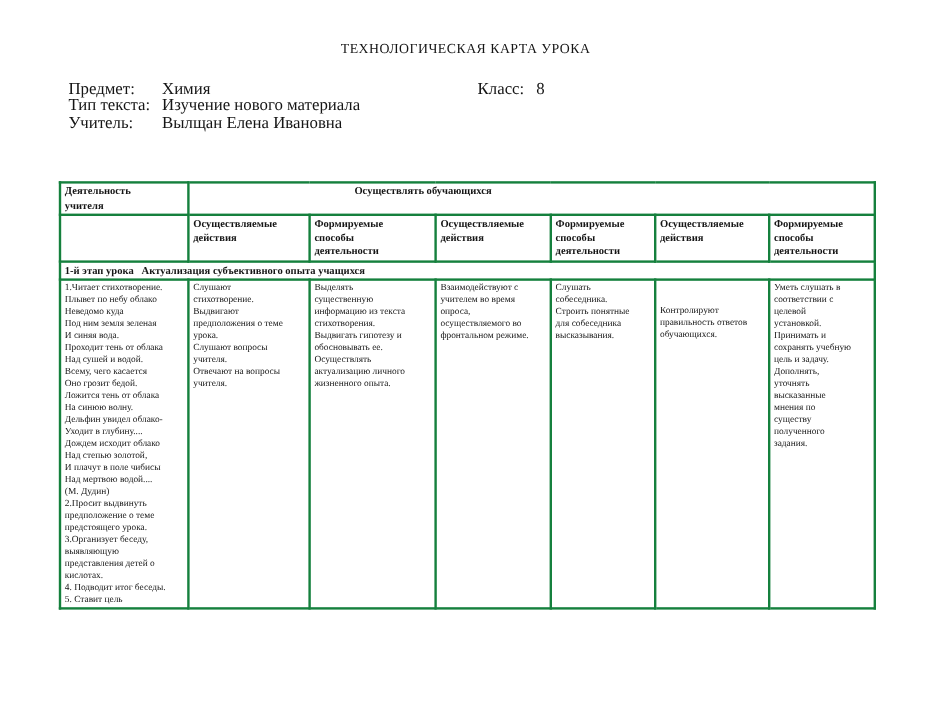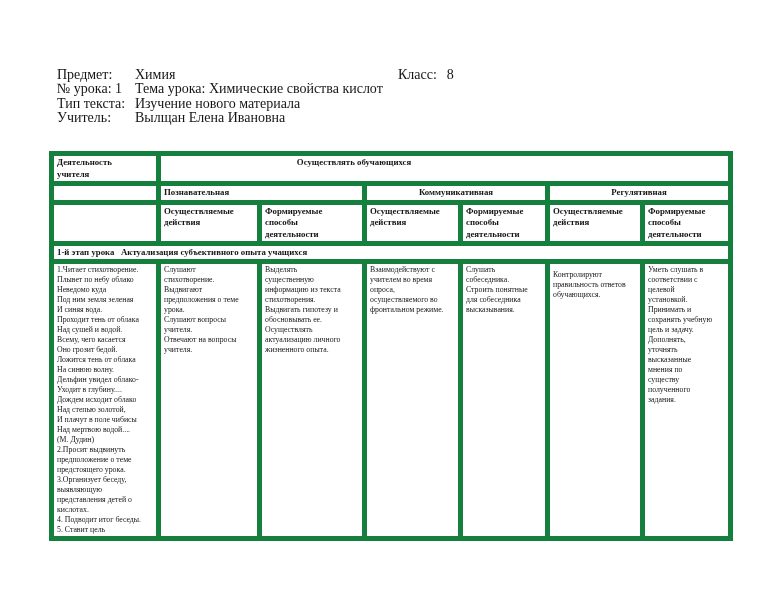--- a/index.html
+++ b/index.html
@@ -22,53 +22,51 @@
   .meta-row { position:relative; white-space:nowrap; }
   .meta-label { display:inline-block; width:78px; }
   .class-group { position:absolute; left:341px; top:0; }
   .class-value { margin-left:10px; }
 
   table.lesson-table {
     position:absolute; left:49px; top:151px; width:679px;
     border-collapse:collapse; table-layout:fixed;
   }
   td {
-    border:5px solid #15803d; vertical-align:top;
+    border:2px solid #15803d; vertical-align:top;
     padding:1px 3px; font-size:7.8px; line-height:10px;
     overflow:hidden;
   }
   tr.r1 td { height:24px; }
   tr.r2 td { height:14px; }
   tr.r3 td { height:38px; }
   tr.r4 td { height:13px; }
   tr.r5 td { height:274px; }
 
   .hcell { font-weight:bold; font-size:8.8px; line-height:11.5px; white-space:pre-line; }
   .students-h { text-align:center; padding-right:184px; white-space:nowrap; }
   .group-center { text-align:center; }
   .stage {
     font-weight:bold; font-size:8.8px; line-height:11px;
     text-align:left; padding-right:203px; white-space:pre-wrap;
   }
   .body-cell { white-space:pre-line; }
-  .pad-top { padding-top:6px; }
+  .pad-top { padding-top:20px; }
 </style>
 </head>
 <body>
 
 <div class="page">
 
+  <div class="doc-title">ТЕХНОЛОГИЧЕСКАЯ КАРТА УРОКА</div>
 
   <div class="meta">
     <div class="meta-row">
       <span class="meta-label">Предмет:</span><span class="meta-value">Химия</span>
       <span class="class-group"><span>Класс:</span><span class="class-value">8</span></span>
-    </div>
-    <div class="meta-row">
-      <span class="meta-label">№ урока: 1</span><span class="meta-value">Тема урока: Химические свойства кислот</span>
     </div>
     <div class="meta-row">
       <span class="meta-label">Тип текста:</span><span class="meta-value">Изучение нового материала</span>
     </div>
     <div class="meta-row">
       <span class="meta-label">Учитель:</span><span class="meta-value">Вылщан Елена Ивановна</span>
     </div>
   </div>
 
   <table class="lesson-table">
@@ -79,26 +77,20 @@
       <col style="width:96px">
         <col style="width:87px">
         <col style="width:95px">
         <col style="width:88px">
     </colgroup>
     <tbody>
       <tr class="r1">
         <td class="hcell">Деятельность
 учителя</td>
         <td colspan="6" class="hcell students-h">Осуществлять обучающихся</td>
-      </tr>
-      <tr class="r2">
-        <td></td>
-        <td colspan="2" class="hcell">Познавательная</td>
-        <td colspan="2" class="hcell group-center">Коммуникативная</td>
-        <td colspan="2" class="hcell group-center">Регулятивная</td>
       </tr>
       <tr class="r3">
         <td></td>
         <td class="hcell">Осуществляемые
 действия</td>
         <td class="hcell">Формируемые
 способы
 деятельности</td>
         <td class="hcell">Осуществляемые
 действия</td>

